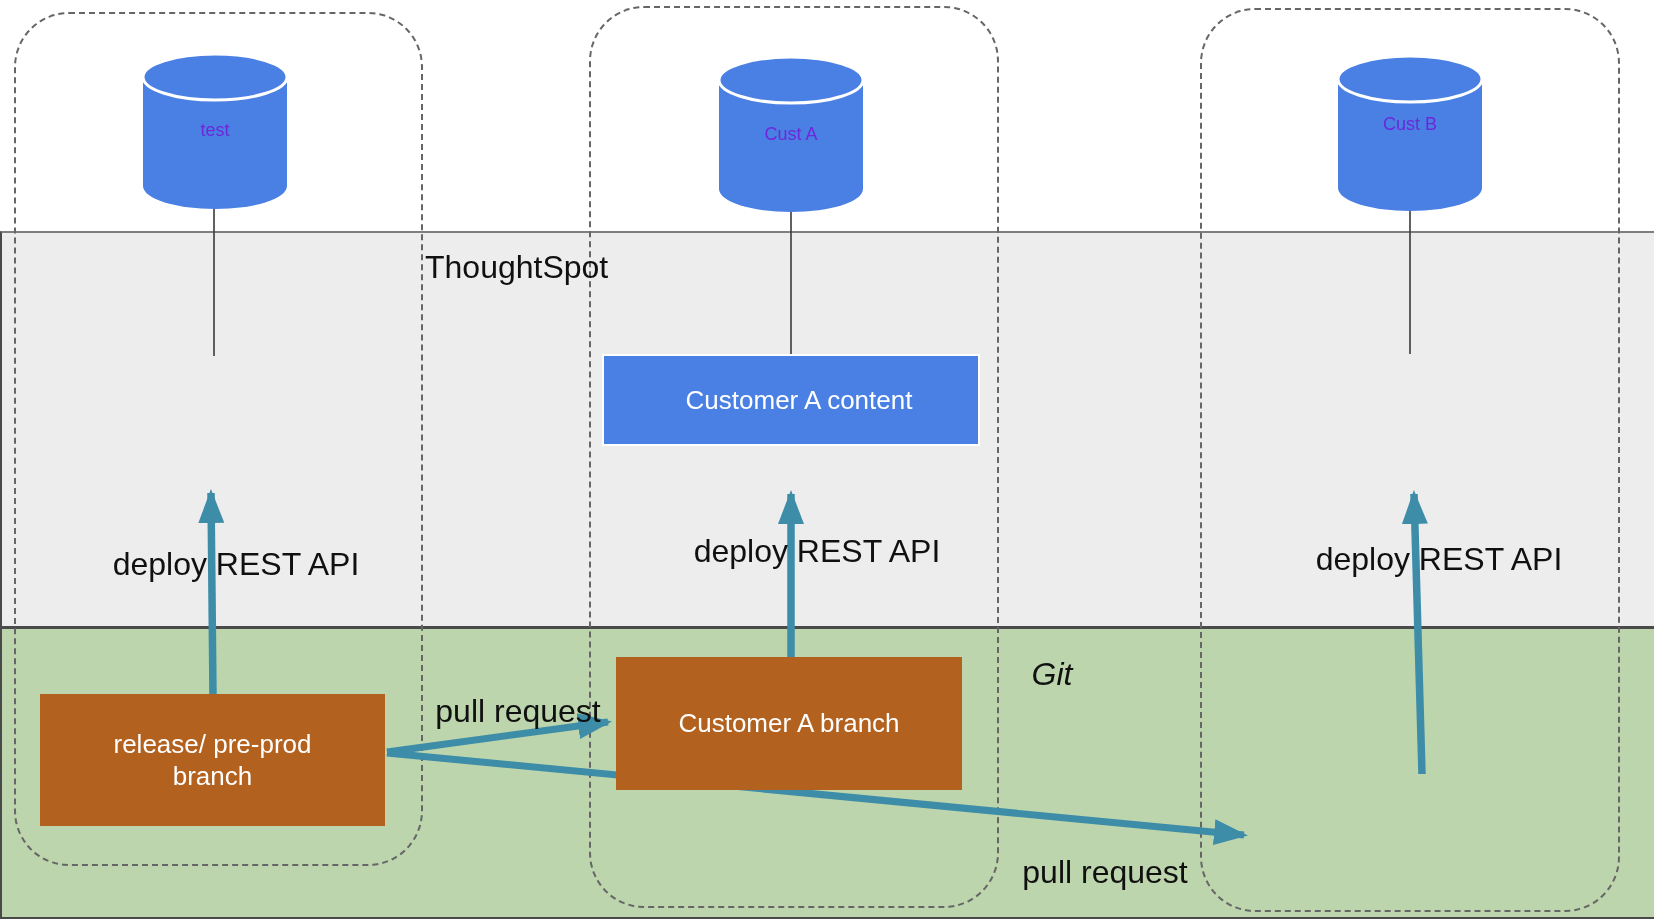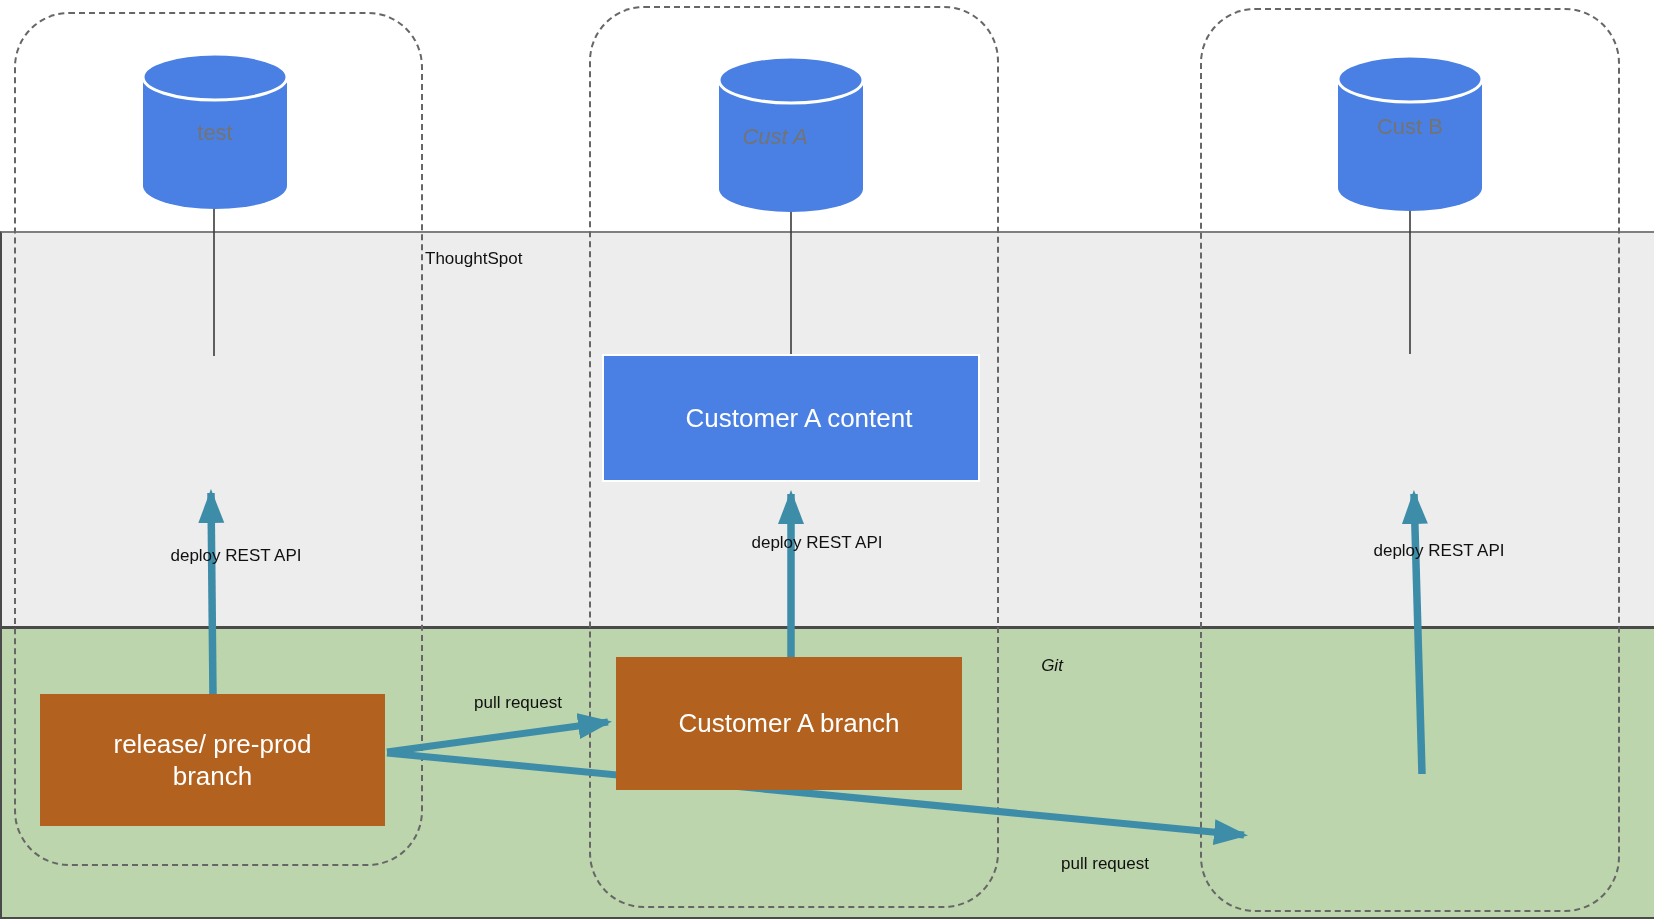--- a/index.html
+++ b/index.html
@@ -50,26 +50,26 @@
     display:flex; align-items:center; justify-content:center;
     text-align:center; color:#ffffff; font-size:26px; line-height:1.25;
   }
   .node-content{background:var(--blue); border:2px solid #ffffff;}
   .node-branch{background:var(--brown);}
   .wrap-narrow{max-width:245px;}
 
   
   .cyl-label{
     position:absolute; z-index:4; width:180px; text-align:center;
-    color:#737373; font-size:22px;
+    color:#6d28d9; font-size:18px;
   }
 
   
   .lbl{
-    position:absolute; z-index:5; color:#101010; font-size:17px;
+    position:absolute; z-index:5; color:#101010; font-size:32px;
     text-align:center; white-space:nowrap;
   }
 </style>
 </head>
 <body>
 
 <div class="canvas">
 
   <div class="band band-top"></div>
   <div class="band band-ts"></div>
@@ -111,24 +111,24 @@
       <ellipse cx="791" cy="80" rx="72" ry="23" style="fill:var(--blue); stroke:#ffffff; stroke-width:3"></ellipse>
     </g>
     <g>
       <ellipse cx="1410" cy="188" rx="72" ry="23" style="fill:var(--blue)"></ellipse>
       <rect x="1338" y="79" width="144" height="109" style="fill:var(--blue)"></rect>
       <ellipse cx="1410" cy="79" rx="72" ry="23" style="fill:var(--blue); stroke:#ffffff; stroke-width:3"></ellipse>
     </g>
   </svg>
 
   <div class="cyl-label" style="left:125px; top:120px;">test</div>
-  <div class="cyl-label" style="left:685px; top:124px;font-style:italic;">Cust A</div>
+  <div class="cyl-label" style="left:701px; top:124px;">Cust A</div>
   <div class="cyl-label" style="left:1320px; top:114px;">Cust B</div>
 
-  <div class="node node-content" style="left:602px; top:354px; width:378px; height:128px;padding-left:16px;">
+  <div class="node node-content" style="left:602px; top:354px; width:378px; height:92px;padding-left:16px;">
     <span>Customer A content</span>
   </div>
 
   <div class="node node-branch" style="left:616px; top:657px; width:346px; height:133px;">
     <span>Customer A branch</span>
   </div>
   <div class="node node-branch" style="left:40px; top:694px; width:345px; height:132px;">
     <span class="wrap-narrow">release/ pre-prod branch</span>
   </div>
 

